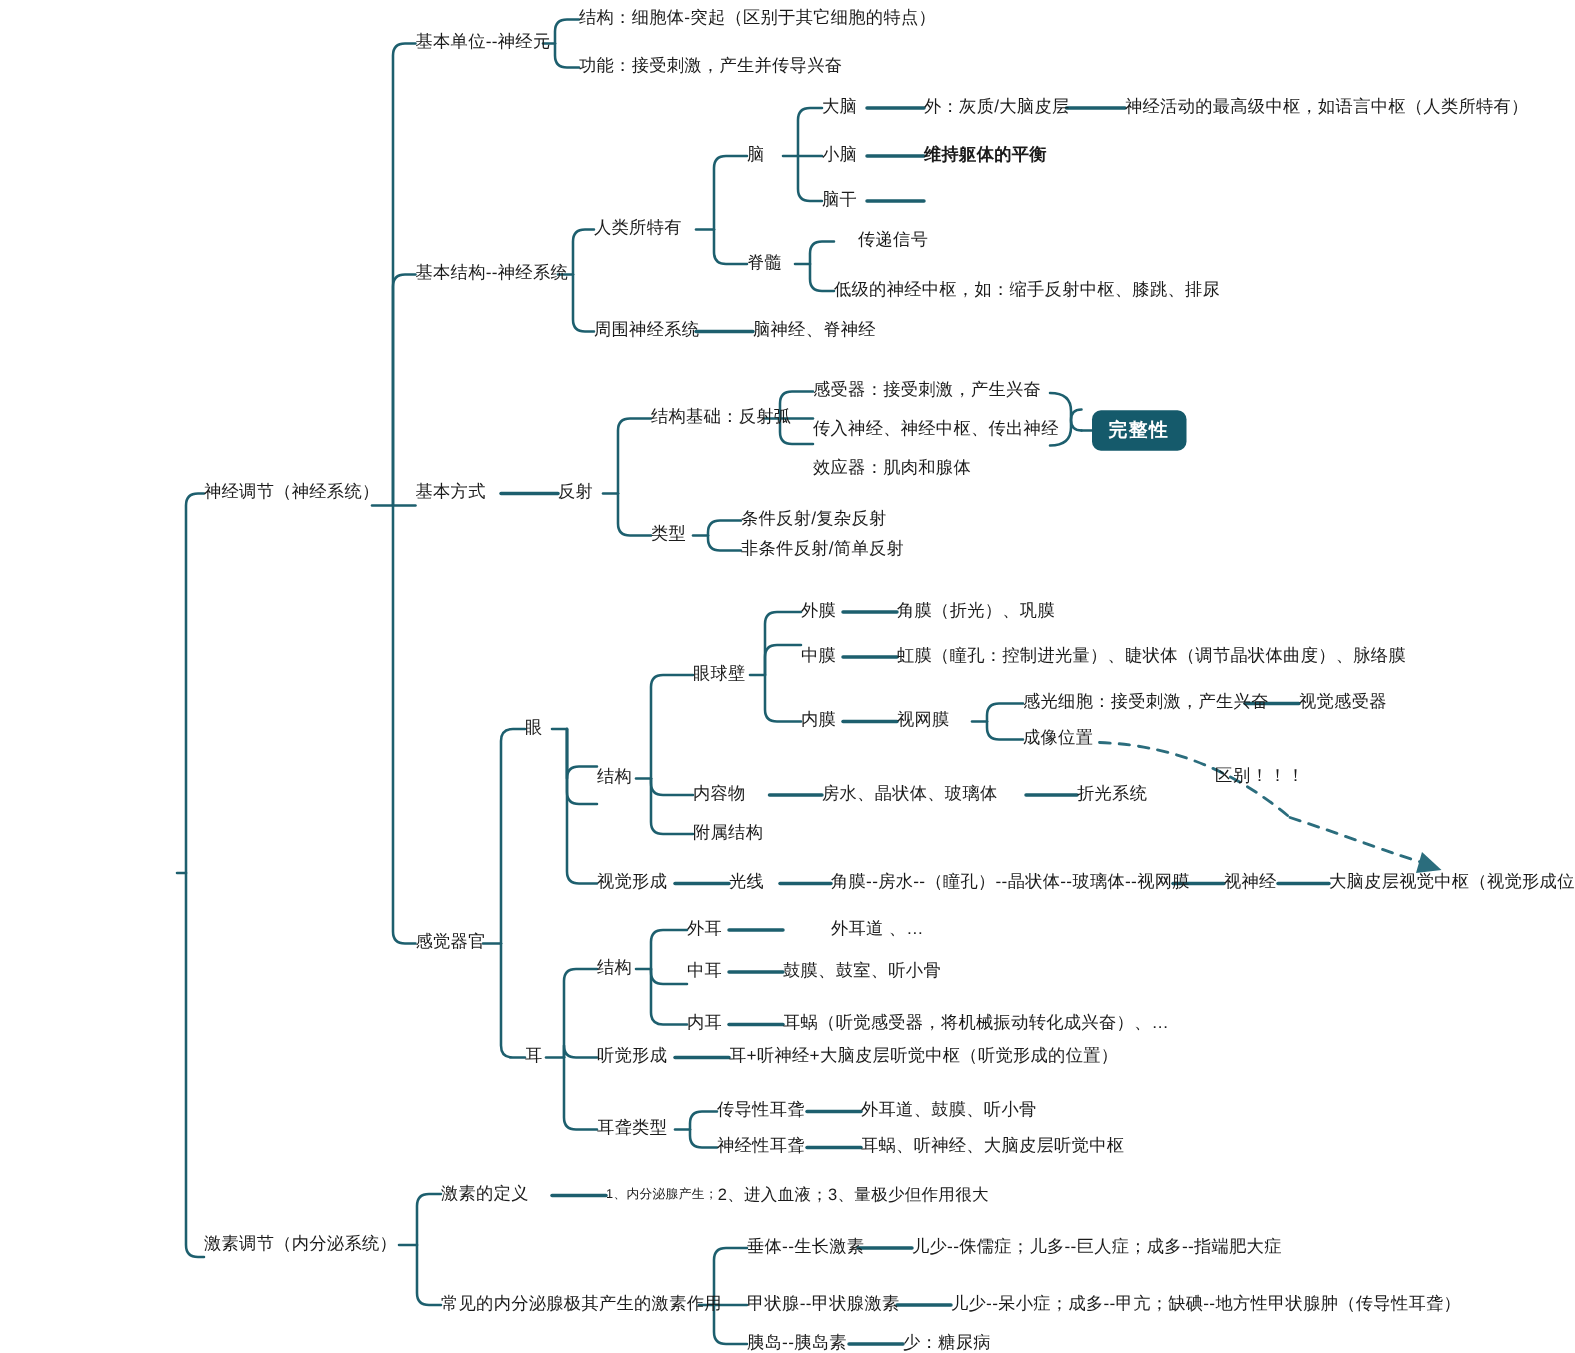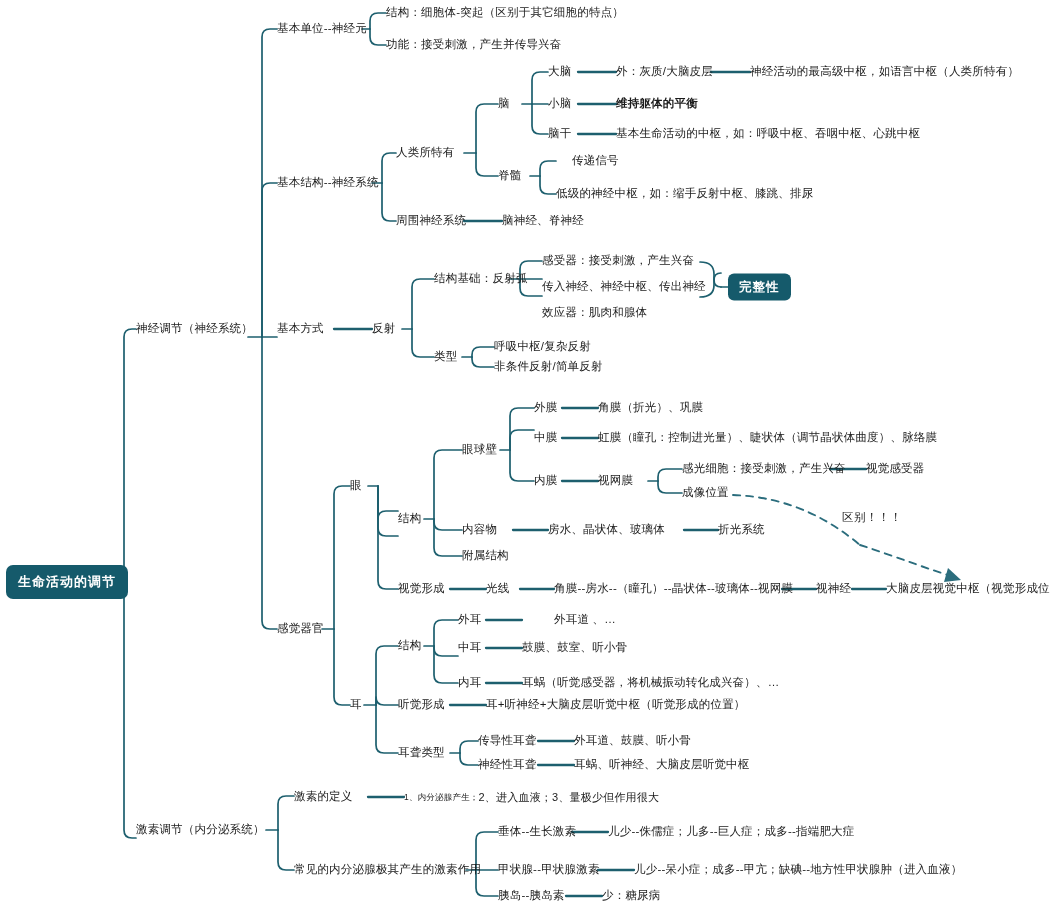--- a/index.html
+++ b/index.html
@@ -210,21 +210,20 @@
       <path d="M566,896 H602" stroke-width="2.3"></path>
     </g>
 
     <g fill="none" stroke="#2b6d7d" stroke-width="1.9" stroke-linecap="round">
       <path d="M733,495 C790,497 830,520 860,545" stroke-dasharray="7 6"></path>
       <path d="M860,545 C900,558 930,570 958,578" stroke-dasharray="7 6"></path>
       <path d="M948,568 L961,580 L944,582 Z" fill="#2b6d7d" stroke="none"></path>
     </g>
   </svg>
 
-  <div class="root" style="left:6px;top:582px;">生命活动的调节</div>
 
   <div class="node" style="left:136px;top:329px;">神经调节（神经系统）</div>
   <div class="node" style="left:136px;top:830px;">激素调节（内分泌系统）</div>
 
   <div class="node" style="left:277px;top:29px;">基本单位--神经元</div>
   <div class="node" style="left:277px;top:183px;">基本结构--神经系统</div>
   <div class="node" style="left:277px;top:329px;">基本方式</div>
   <div class="node" style="left:277px;top:629px;">感觉器官</div>
 
   <div class="node" style="left:386px;top:13px;">结构：细胞体-突起（区别于其它细胞的特点）</div>
@@ -238,36 +237,35 @@
   <div class="node" style="left:498px;top:176px;">脊髓</div>
 
   <div class="node" style="left:548px;top:72px;">大脑</div>
   <div class="node" style="left:616px;top:72px;">外：灰质/大脑皮层</div>
   <div class="node" style="left:750px;top:72px;">神经活动的最高级中枢，如语言中枢（人类所特有）</div>
 
   <div class="node" style="left:548px;top:104px;">小脑</div>
   <div class="node" style="left:616px;top:104px;font-weight:bold;">维持躯体的平衡</div>
 
   <div class="node" style="left:548px;top:134px;">脑干</div>
-  <div class="node" style="left:616px;top:134px;">基本生命活动的中枢，如：呼吸中枢、吞咽中枢、心跳中枢</div>
 
   <div class="node" style="left:556px;top:161px;margin-left:16px;">传递信号</div>
   <div class="node" style="left:556px;top:194px;">低级的神经中枢，如：缩手反射中枢、膝跳、排尿</div>
 
   <div class="node" style="left:372px;top:329px;">反射</div>
   <div class="node" style="left:434px;top:279px;">结构基础：反射弧</div>
   <div class="node" style="left:434px;top:357px;">类型</div>
 
   <div class="node" style="left:542px;top:261px;">感受器：接受刺激，产生兴奋</div>
   <div class="node" style="left:542px;top:287px;">传入神经、神经中枢、传出神经</div>
   <div class="node" style="left:542px;top:313px;">效应器：肌肉和腺体</div>
 
   <div class="badge" style="left:728px;top:287px;">完整性</div>
 
-  <div class="node" style="left:494px;top:347px;">呼吸中枢/复杂反射</div>
+  <div class="node" style="left:494px;top:347px;">条件反射/复杂反射</div>
   <div class="node" style="left:494px;top:367px;">非条件反射/简单反射</div>
 
   <div class="node" style="left:350px;top:486px;">眼</div>
   <div class="node" style="left:398px;top:519px;">结构</div>
   <div class="node" style="left:398px;top:589px;">视觉形成</div>
 
   <div class="node" style="left:462px;top:450px;">眼球壁</div>
   <div class="node" style="left:462px;top:530px;">内容物</div>
   <div class="node" style="left:462px;top:556px;">附属结构</div>
 
@@ -285,21 +283,21 @@
   <div class="node" style="left:682px;top:493px;">成像位置</div>
 
   <div class="node" style="left:548px;top:530px;">房水、晶状体、玻璃体</div>
   <div class="node" style="left:718px;top:530px;">折光系统</div>
 
   <div class="node" style="left:486px;top:589px;">光线</div>
   <div class="node" style="left:554px;top:589px;">角膜--房水--（瞳孔）--晶状体--玻璃体--视网膜</div>
   <div class="node" style="left:816px;top:589px;">视神经</div>
   <div class="node" style="left:886px;top:589px;">大脑皮层视觉中枢（视觉形成位置）</div>
 
-  <div class="annot" style="left:842px;top:517px;text-align:center;">区别！！！</div>
+  <div class="annot" style="left:810px;top:517px;text-align:center;">区别！！！</div>
 
   <div class="node" style="left:350px;top:705px;">耳</div>
   <div class="node" style="left:398px;top:646px;">结构</div>
   <div class="node" style="left:398px;top:705px;">听觉形成</div>
   <div class="node" style="left:398px;top:753px;">耳聋类型</div>
 
   <div class="node" style="left:458px;top:620px;">外耳</div>
   <div class="node" style="left:522px;top:620px;margin-left:32px;">外耳道 、…</div>
 
   <div class="node" style="left:458px;top:648px;">中耳</div>
@@ -320,18 +318,18 @@
   <div class="node small" style="left:404px;top:797px;">
     <span class="num">1、内分泌腺产生；</span><span>2、进入血液；</span><span>3、量极少但作用很大</span>
   </div>
 
   <div class="node" style="left:294px;top:870px;">常见的内分泌腺极其产生的激素作用</div>
 
   <div class="node" style="left:498px;top:832px;">垂体--生长激素</div>
   <div class="node" style="left:608px;top:832px;">儿少--侏儒症；儿多--巨人症；成多--指端肥大症</div>
 
   <div class="node" style="left:498px;top:870px;">甲状腺--甲状腺激素</div>
-  <div class="node" style="left:634px;top:870px;">儿少--呆小症；成多--甲亢；缺碘--地方性甲状腺肿（进入血液）</div>
+  <div class="node" style="left:634px;top:870px;">儿少--呆小症；成多--甲亢；缺碘--地方性甲状腺肿（传导性耳聋）</div>
 
   <div class="node" style="left:498px;top:896px;">胰岛--胰岛素</div>
   <div class="node" style="left:602px;top:896px;">少：糖尿病</div>
 
 </div>
 
 </body></html>

